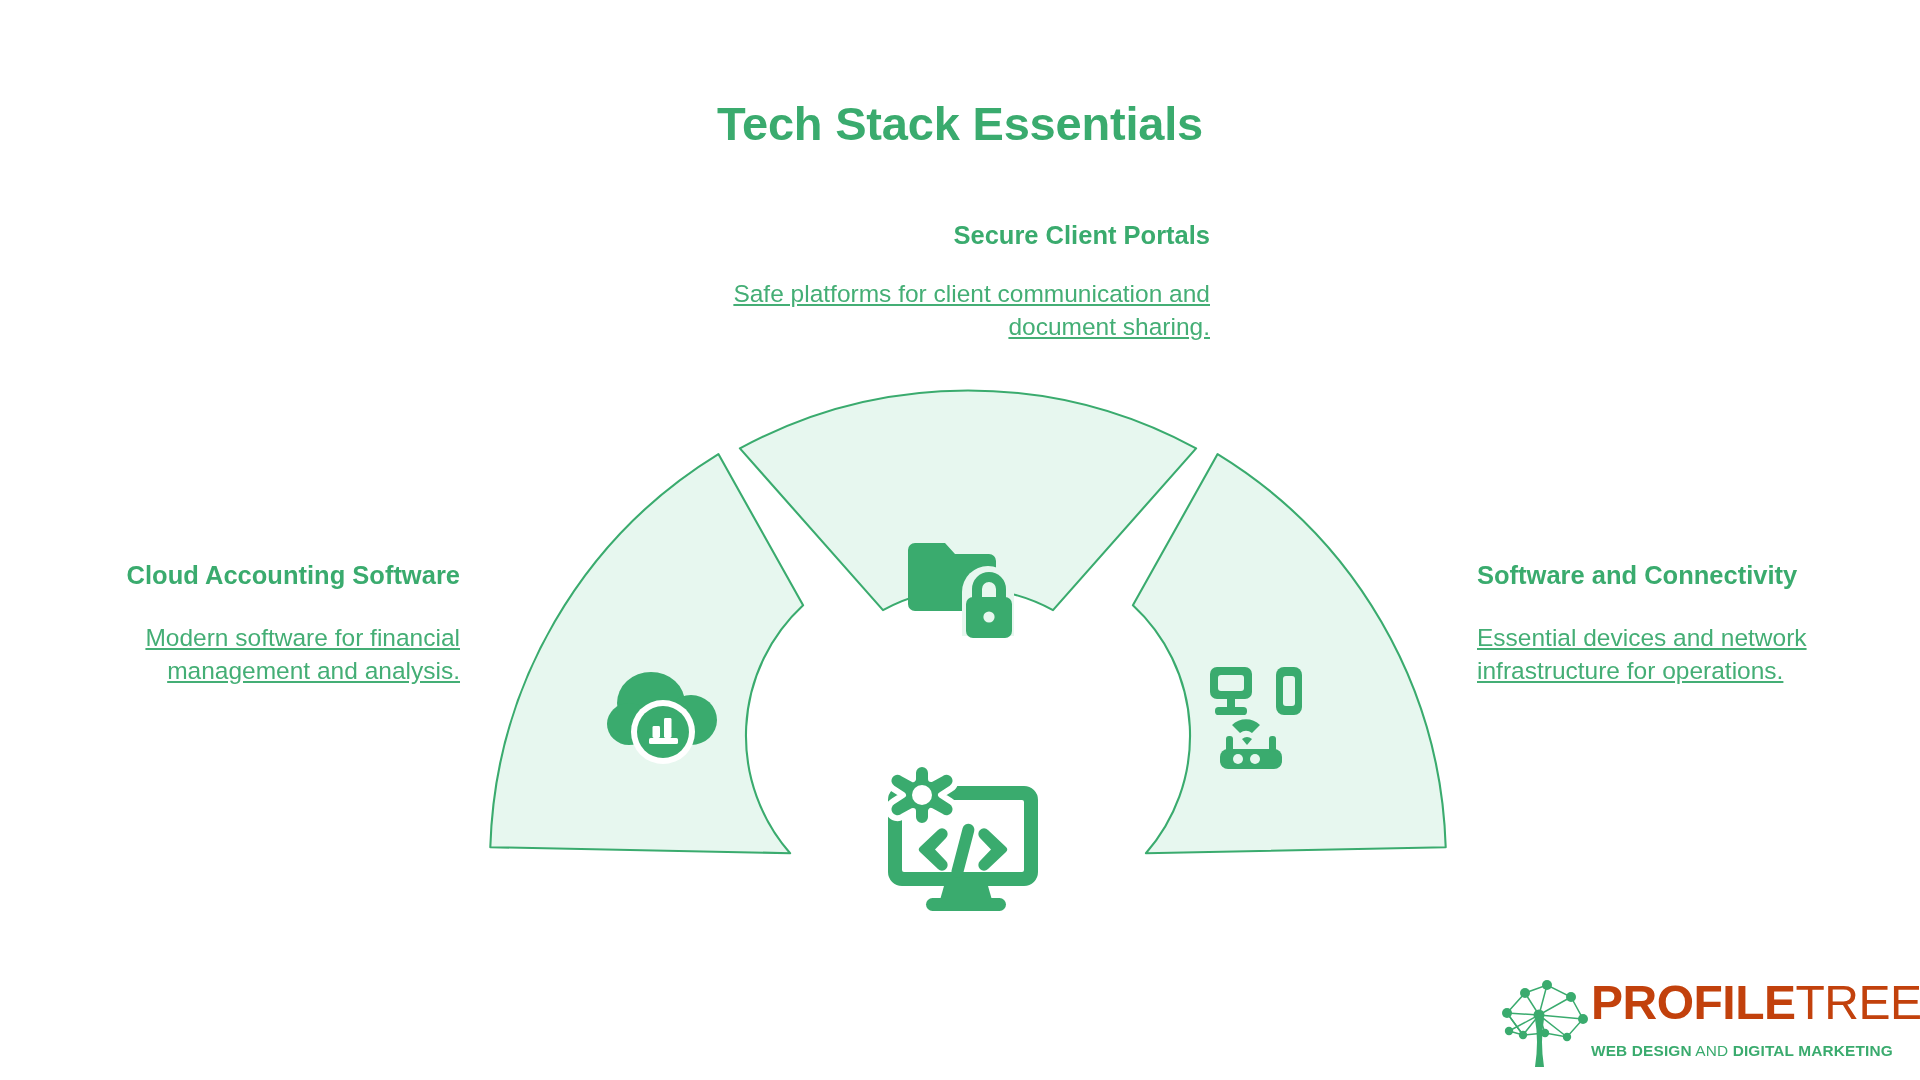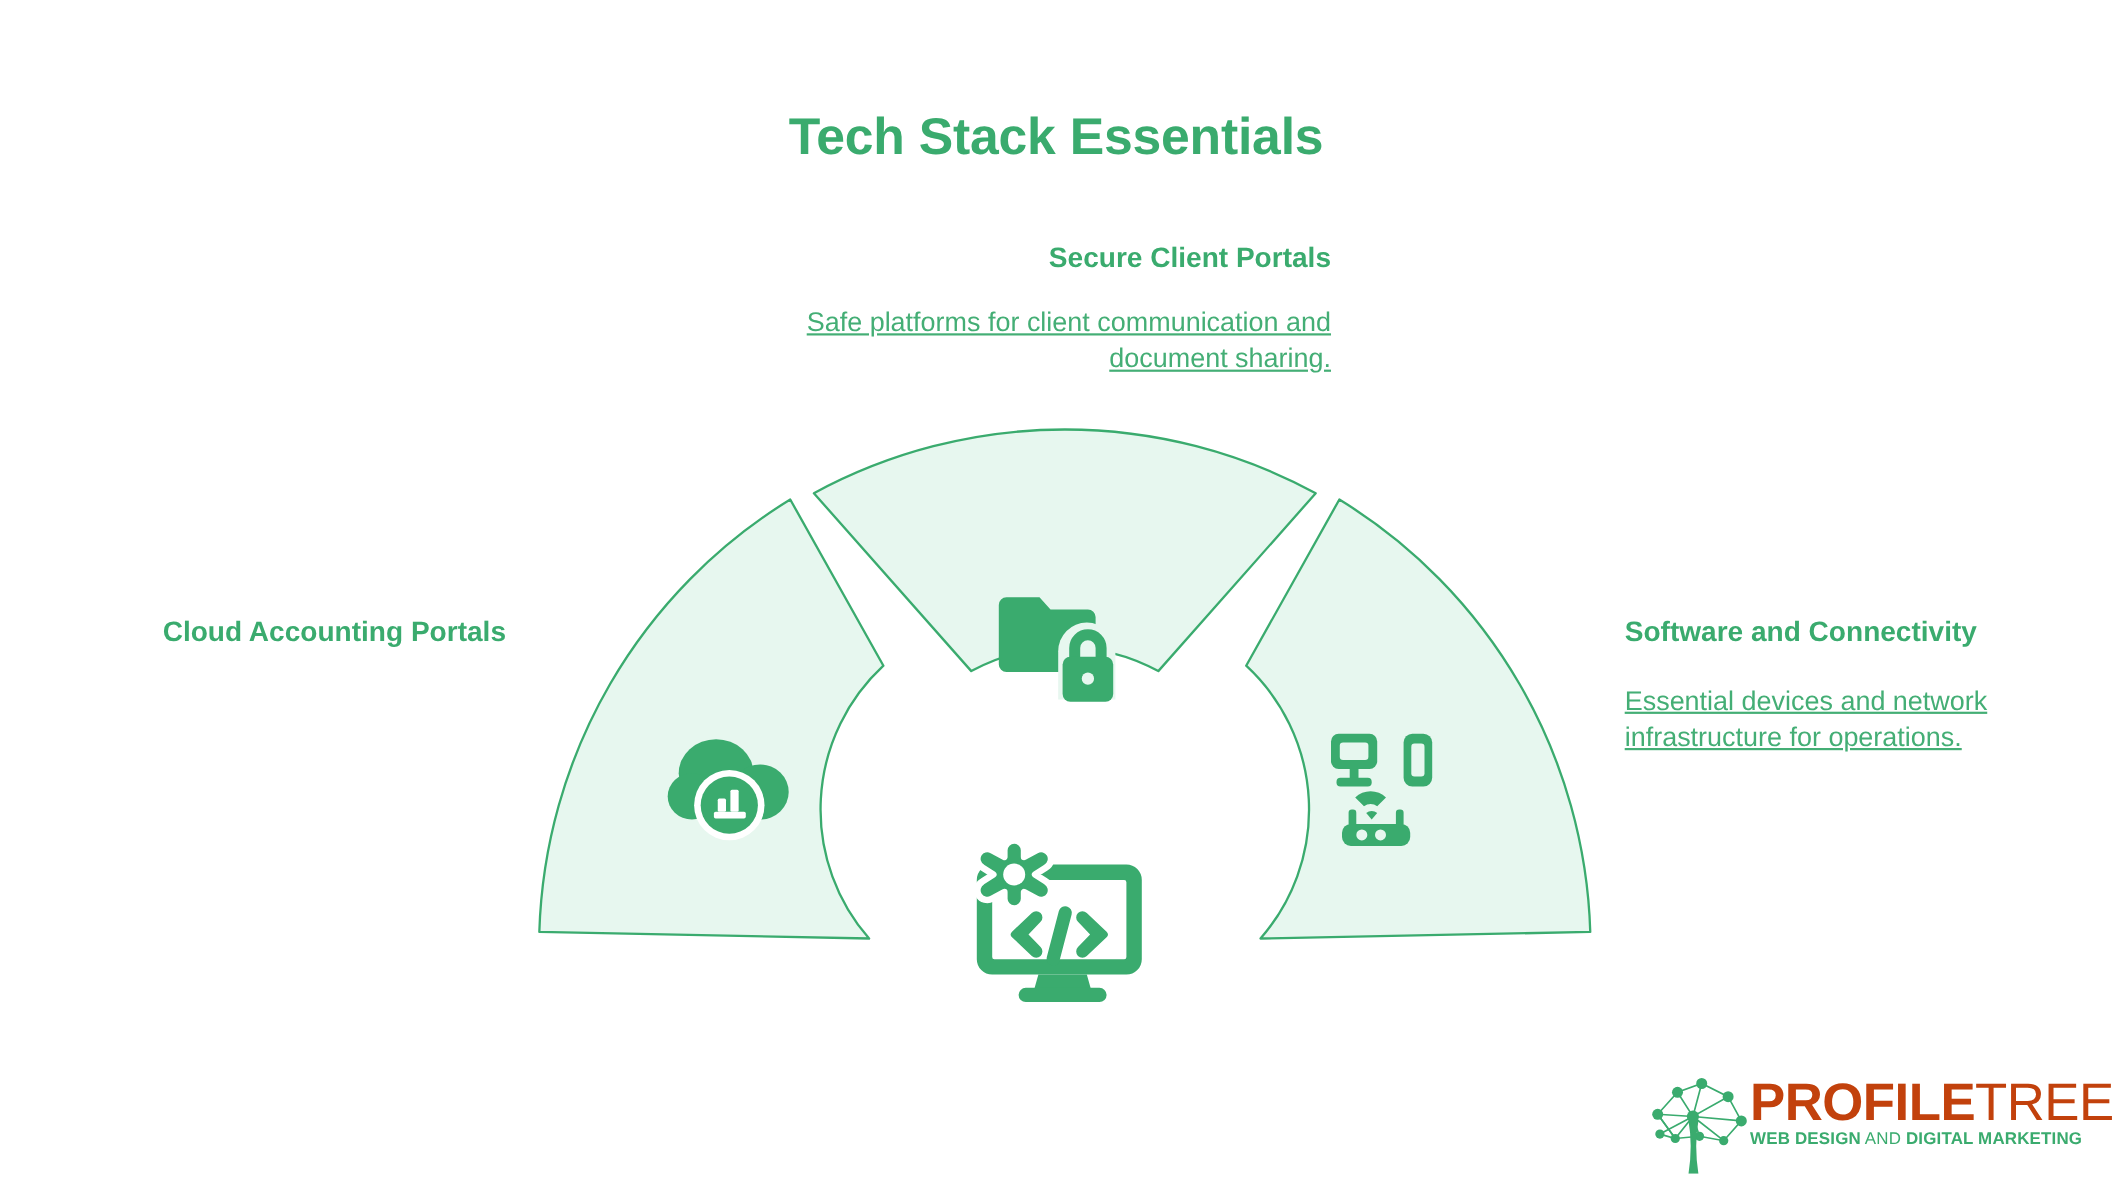--- a/index.html
+++ b/index.html
@@ -169,21 +169,21 @@
     white-space: nowrap;
     color: #c2410c;
   }
   .logo-word .lw-bold {
     font-weight: bold;
   }
   .logo-word .lw-light {
     font-weight: 400;
   }
   .logo-tag {
-    margin-top: 2px;
+    margin-top: 17px;
     font-size: 15.4px;
     line-height: 1;
     letter-spacing: 0.15px;
     white-space: nowrap;
     color: #3aab6e;
   }
   .logo-tag .lt-b {
     font-weight: bold;
   }
   .logo-tag .lt-l {
@@ -196,21 +196,22 @@
 <div class="stage">
 
   <div class="page-title">Tech Stack Essentials</div>
 
   <div class="block-top">
     <p class="block-title">Secure Client Portals</p>
     <p class="block-body">Safe platforms for client communication and document sharing.</p>
   </div>
 
   <div class="block-left">
-    <p class="block-title">Cloud Accounting Portals</p>
+    <p class="block-title">Cloud Accounting Software</p>
+    <p class="block-body">Modern software for financial management and analysis.</p>
   </div>
 
   <div class="block-right">
     <p class="block-title">Software and Connectivity</p>
     <p class="block-body">Essential devices and network infrastructure for operations.</p>
   </div>
 
   <div class="fan-wrap">
     <svg class="fan-svg" viewBox="0 0 1020 480" xmlns="http://www.w3.org/2000/svg">
 

